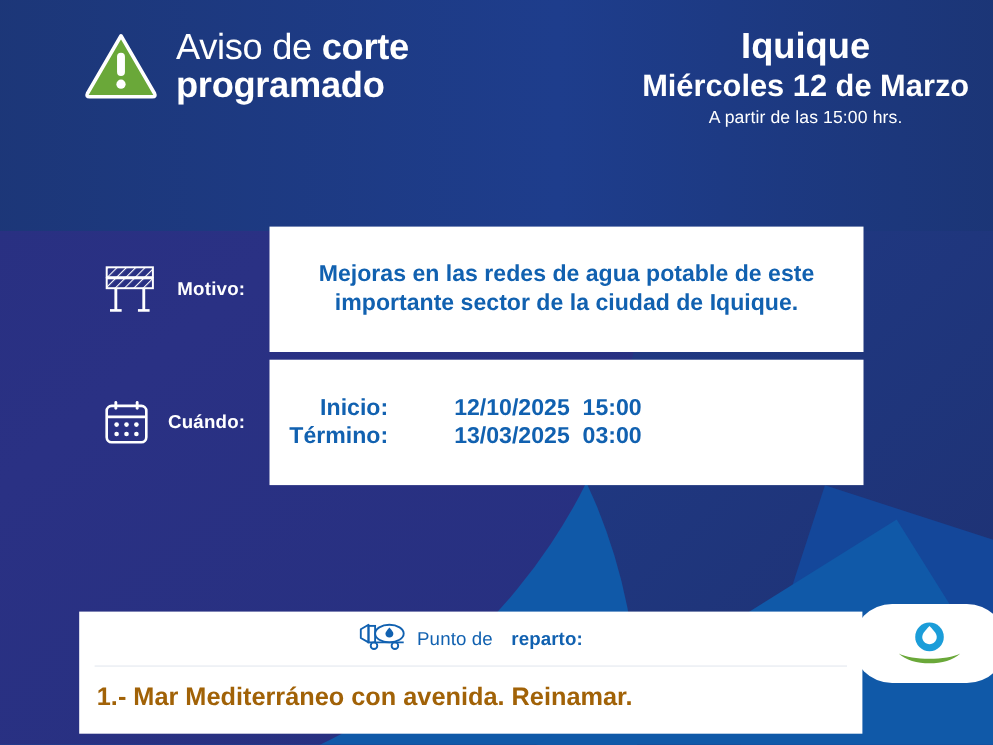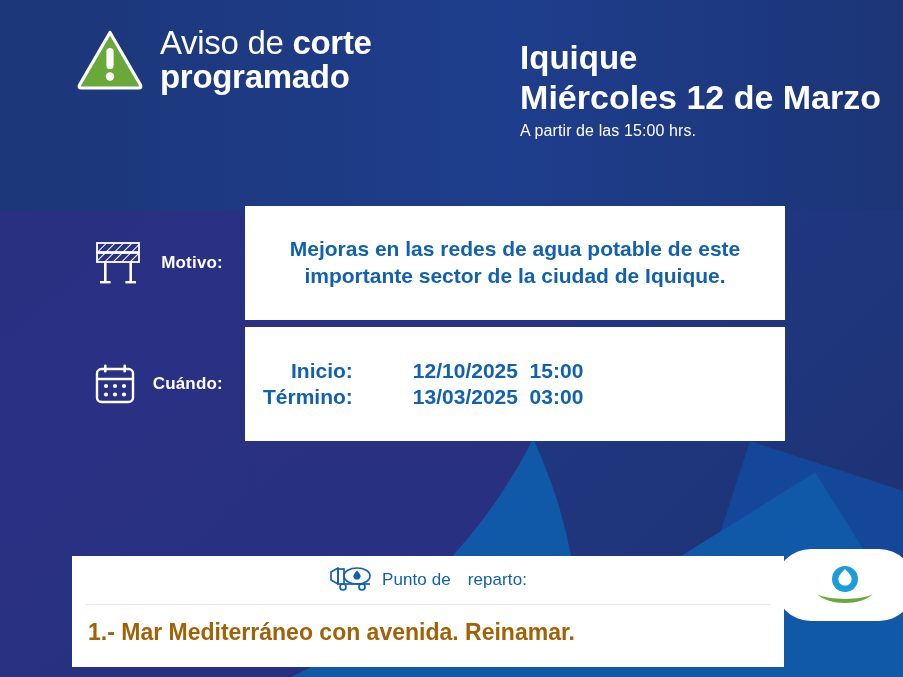--- a/index.html
+++ b/index.html
@@ -43,23 +43,23 @@
 
   
   .header{position:absolute;left:0;top:0;width:903px;height:150px;}
   .brand{position:absolute;left:76px;top:26px;display:flex;align-items:center;gap:16px;}
   .warn-tri{width:68px;height:62px;display:block;}
   .brand-text{color:#ffffff;line-height:1.02;}
   .brand-l1{font-size:33px;font-weight:400;letter-spacing:-0.3px;}
   .brand-l1 b{font-weight:800;}
   .brand-l2{font-size:33px;font-weight:800;letter-spacing:-0.3px;}
 
-  .header-right{position:absolute;right:22px;top:40px;text-align:left;color:#fff;}
+  .header-right{position:absolute;right:22px;top:24px;text-align:center;color:#fff;}
   .hr-city{font-size:33px;font-weight:800;line-height:1.12;letter-spacing:0px;}
-  .hr-date{font-size:34px;font-weight:800;line-height:1.18;letter-spacing:0px;}
+  .hr-date{font-size:28px;font-weight:800;line-height:1.18;letter-spacing:0px;}
   .hr-sub{font-size:16px;font-weight:400;margin-top:5px;letter-spacing:0.1px;}
 
   
   .rows{position:absolute;left:0;top:206px;width:903px;}
   .row{position:relative;display:flex;align-items:stretch;margin-bottom:7px;}
   .row-label{
     width:245px;flex:0 0 245px;display:flex;align-items:center;
     justify-content:flex-end;gap:16px;padding-right:22px;box-sizing:border-box;
     color:#ffffff;
   }
@@ -78,21 +78,21 @@
   .when-k{text-align:right;}
   .when-v{text-align:left;white-space:pre;}
 
   
   .reparto{
     position:absolute;left:72px;top:556px;width:712px;height:111px;
     background:#ffffff;box-sizing:border-box;padding:9px 0 0 0;
   }
   .reparto-head{display:flex;align-items:center;justify-content:center;gap:9px;color:#1161b0;}
   .reparto-head .rtxt{font-size:17px;font-weight:400;letter-spacing:0.1px;}
-  .reparto-head .rtxt b{font-weight:400;padding-left:12px;}
+  .reparto-head .rtxt b{font-weight:700;padding-left:12px;}
   .reparto-rule{height:1px;background:#e3e8ef;margin:9px 14px 0 14px;}
   .reparto-item{
     font-size:23px;font-weight:700;color:#a16207;padding:14px 0 0 16px;
   }
 
   
   .logo-badge{
     position:absolute;right:-12px;top:549px;width:140px;height:72px;
     background:#ffffff;border-radius:36px;
     display:flex;align-items:center;justify-content:center;

